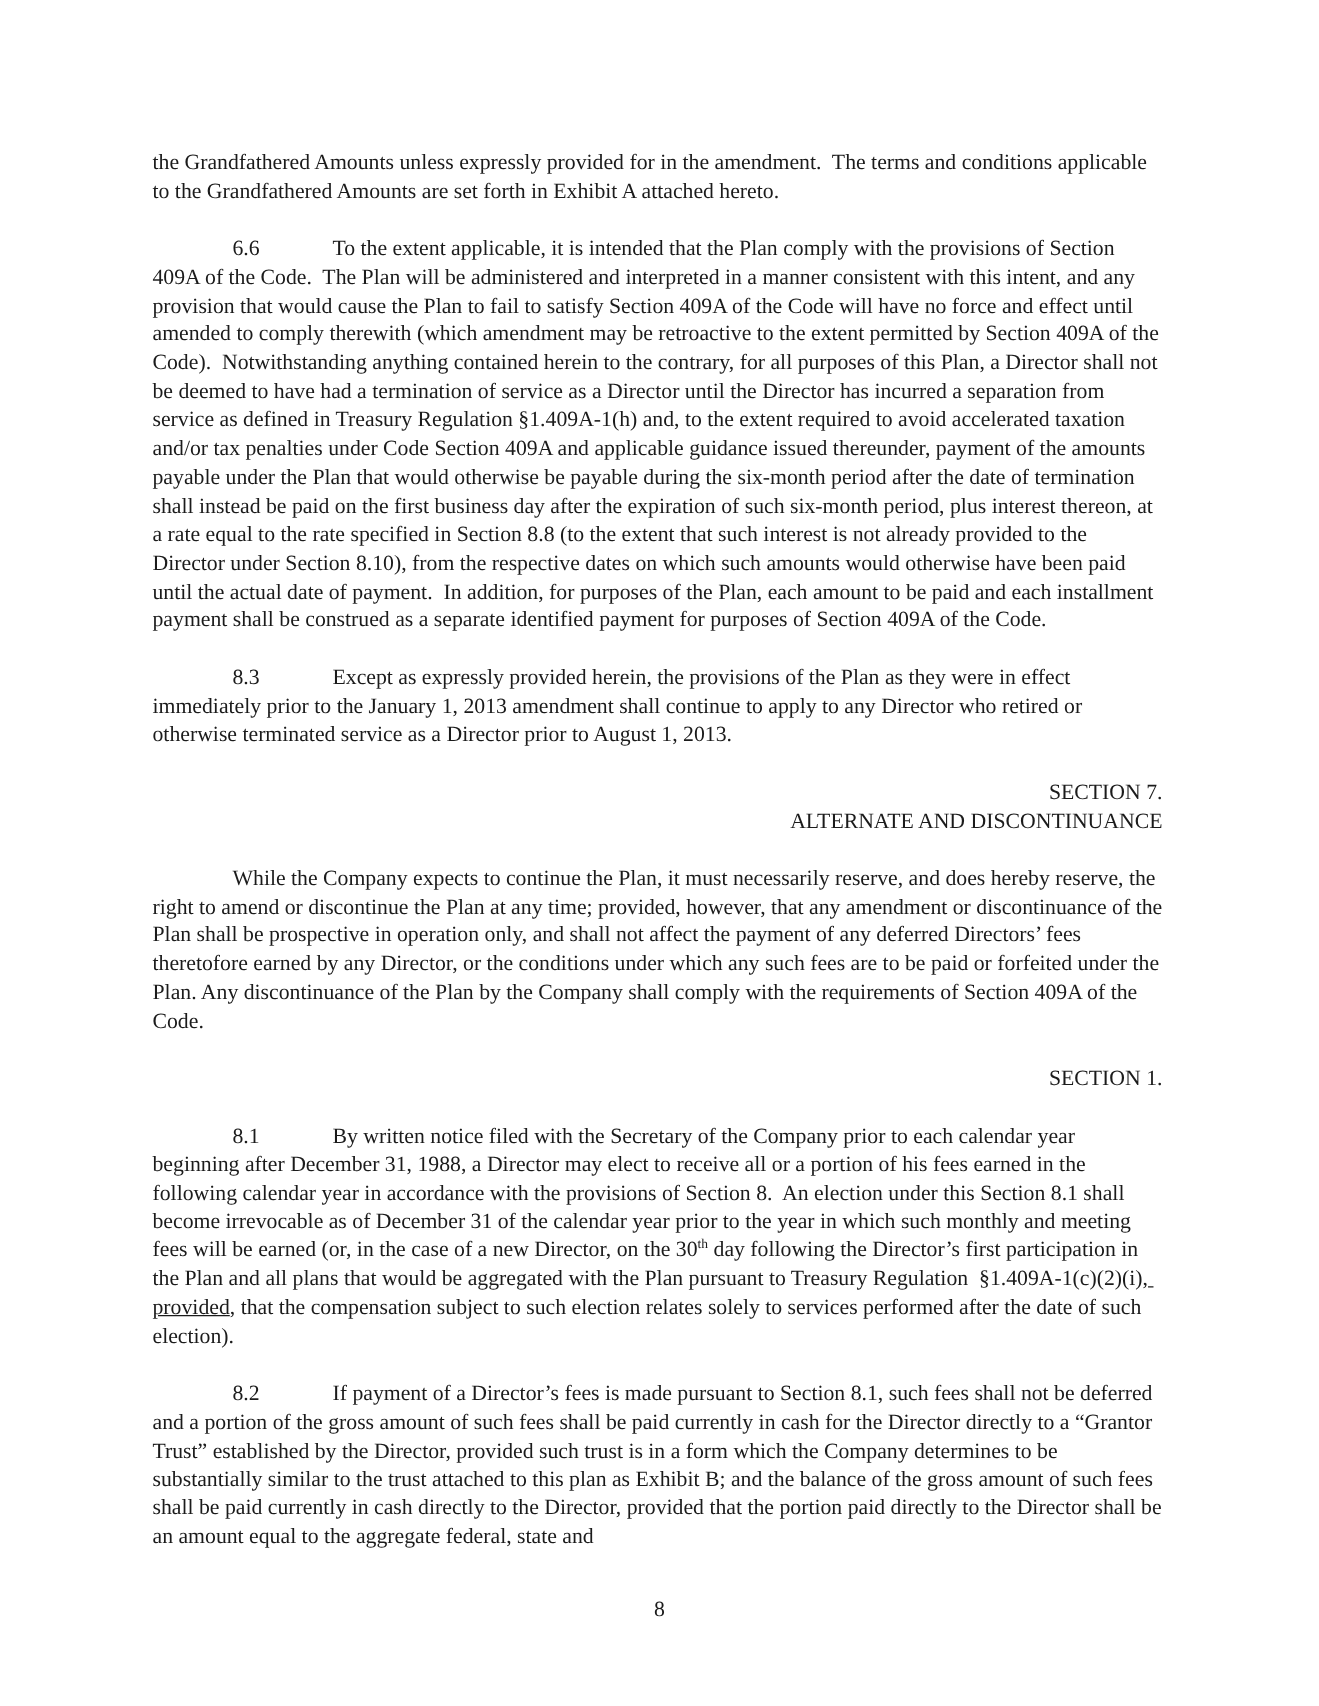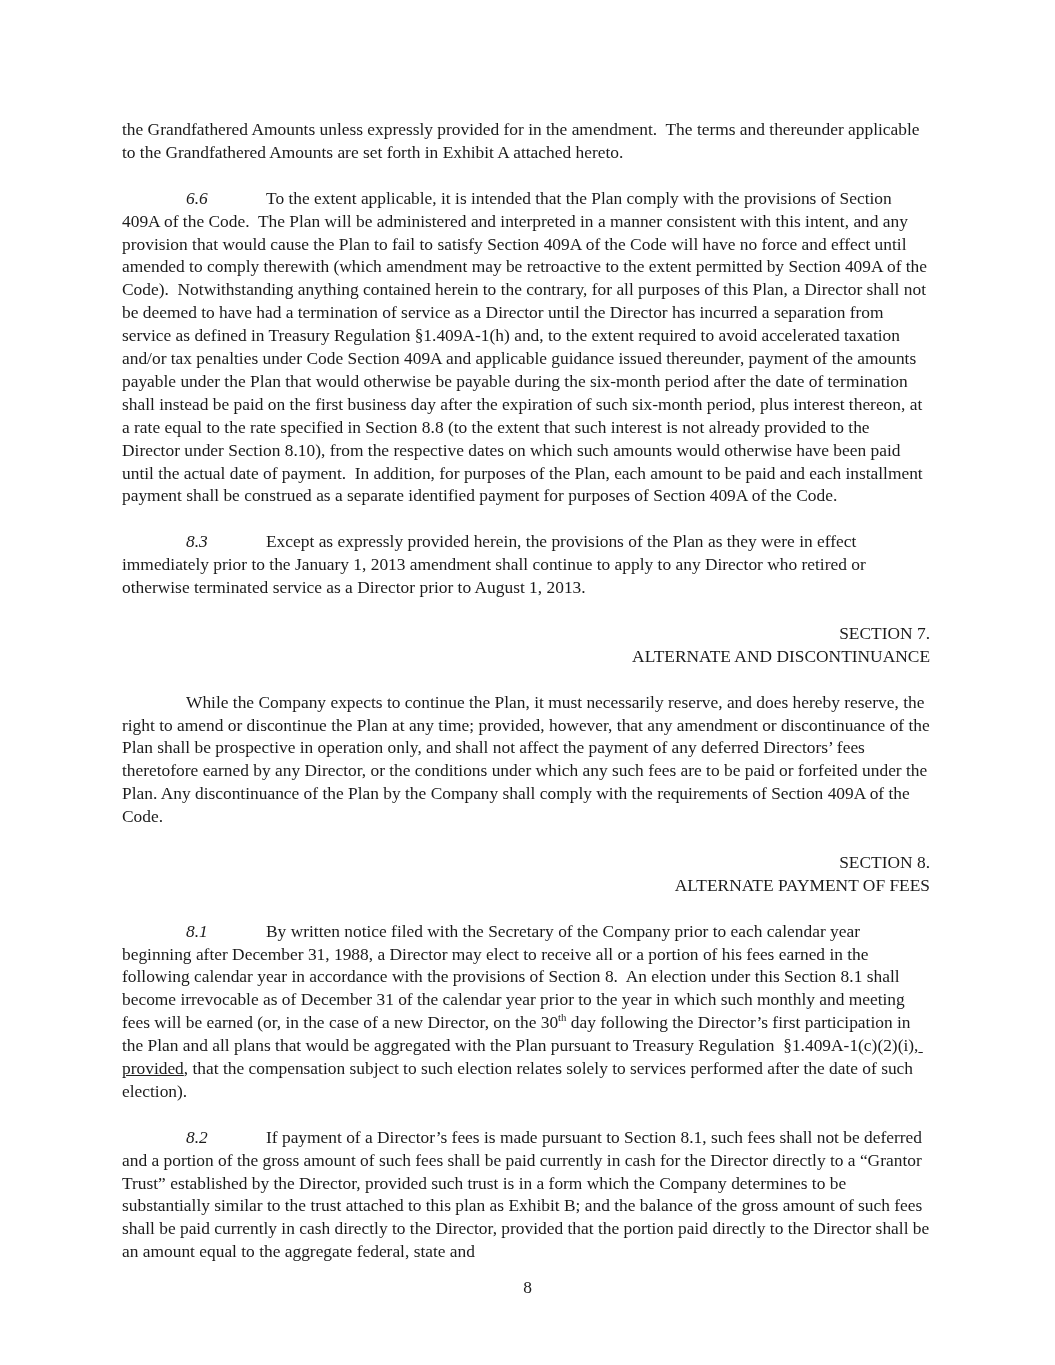--- a/index.html
+++ b/index.html
@@ -30,21 +30,20 @@
     white-space: pre-wrap;
     text-align: left;
   }
   .para.indent {
     text-indent: 64px;
   }
   .num {
     display: inline-block;
     width: 80px;
     text-indent: 0;
-    font-style: italic;
   }
   sup.sup {
     vertical-align: super;
     font-size: 0.62em;
     line-height: 0;
   }
   .u {
     text-decoration: underline;
   }
   .heading {
@@ -60,29 +59,28 @@
     font-family: "Liberation Serif", "DejaVu Serif", serif;
     font-size: 17.4px;
     color: #1b1b1b;
   }
 </style>
 </head>
 <body>
 
 <div class="page">
   <main class="doc" id="doc-blocks">
-      <p class="para"><span>the Grandfathered Amounts unless expressly provided for in the amendment.  The terms and thereunder applicable to the Grandfathered Amounts are set forth in Exhibit A attached hereto.</span></p>
+      <p class="para"><span>the Grandfathered Amounts unless expressly provided for in the amendment.  The terms and conditions applicable to the Grandfathered Amounts are set forth in Exhibit A attached hereto.</span></p>
       <p class="para indent"><span class="num">6.6</span><span>To the extent applicable, it is intended that the Plan comply with the provisions of Section 409A of the Code.  The Plan will be administered and interpreted in a manner consistent with this intent, and any provision that would cause the Plan to fail to satisfy Section 409A of the Code will have no force and effect until amended to comply therewith (which amendment may be retroactive to the extent permitted by Section 409A of the Code).  Notwithstanding anything contained herein to the contrary, for all purposes of this Plan, a Director shall not be deemed to have had a termination of service as a Director until the Director has incurred a separation from service as defined in Treasury Regulation §1.409A-1(h) and, to the extent required to avoid accelerated taxation and/or tax penalties under Code Section 409A and applicable guidance issued thereunder, payment of the amounts payable under the Plan that would otherwise be payable during the six-month period after the date of termination shall instead be paid on the first business day after the expiration of such six-month period, plus interest thereon, at a rate equal to the rate specified in Section 8.8 (to the extent that such interest is not already provided to the Director under Section 8.10), from the respective dates on which such amounts would otherwise have been paid until the actual date of payment.  In addition, for purposes of the Plan, each amount to be paid and each installment payment shall be construed as a separate identified payment for purposes of Section 409A of the Code.</span></p>
       <p class="para indent"><span class="num">8.3</span><span>Except as expressly provided herein, the provisions of the Plan as they were in effect immediately prior to the January 1, 2013 amendment shall continue to apply to any Director who retired or otherwise terminated service as a Director prior to August 1, 2013.</span></p>
       <div class="heading">
         <div class="heading-line">SECTION 7.</div>
         <div class="heading-line">ALTERNATE AND DISCONTINUANCE</div>
       </div>
       <p class="para indent"><span>While the Company expects to continue the Plan, it must necessarily reserve, and does hereby reserve, the right to amend or discontinue the Plan at any time; provided, however, that any amendment or discontinuance of the Plan shall be prospective in operation only, and shall not affect the payment of any deferred Directors’ fees theretofore earned by any Director, or the conditions under which any such fees are to be paid or forfeited under the Plan. Any discontinuance of the Plan by the Company shall comply with the requirements of Section 409A of the Code.</span></p>
       <div class="heading">
-        <div class="heading-line">SECTION 8.</div>
-        <div class="heading-line">ALTERNATE PAYMENT OF FEES</div>
+        <div class="heading-line">SECTION 1.</div>
       </div>
       <p class="para indent"><span class="num">8.1</span><span>By written notice filed with the Secretary of the Company prior to each calendar year beginning after December 31, 1988, a Director may elect to receive all or a portion of his fees earned in the following calendar year in accordance with the provisions of Section 8.  An election under this Section 8.1 shall become irrevocable as of December 31 of the calendar year prior to the year in which such monthly and meeting fees will be earned (or, in the case of a new Director, on the 30</span><sup class="sup">th</sup><span> day following the Director’s first participation in the Plan and all plans that would be aggregated with the Plan pursuant to Treasury Regulation  §1.409A-1(c)(2)(i),</span><span class="u"> provided</span><span>, that the compensation subject to such election relates solely to services performed after the date of such election).</span></p>
       <p class="para indent"><span class="num">8.2</span><span>If payment of a Director’s fees is made pursuant to Section 8.1, such fees shall not be deferred and a portion of the gross amount of such fees shall be paid currently in cash for the Director directly to a “Grantor Trust” established by the Director, provided such trust is in a form which the Company determines to be substantially similar to the trust attached to this plan as Exhibit B; and the balance of the gross amount of such fees shall be paid currently in cash directly to the Director, provided that the portion paid directly to the Director shall be an amount equal to the aggregate federal, state and</span></p>
     </main>
   <footer class="page-number">8</footer>
 </div>
 
 </body></html>

